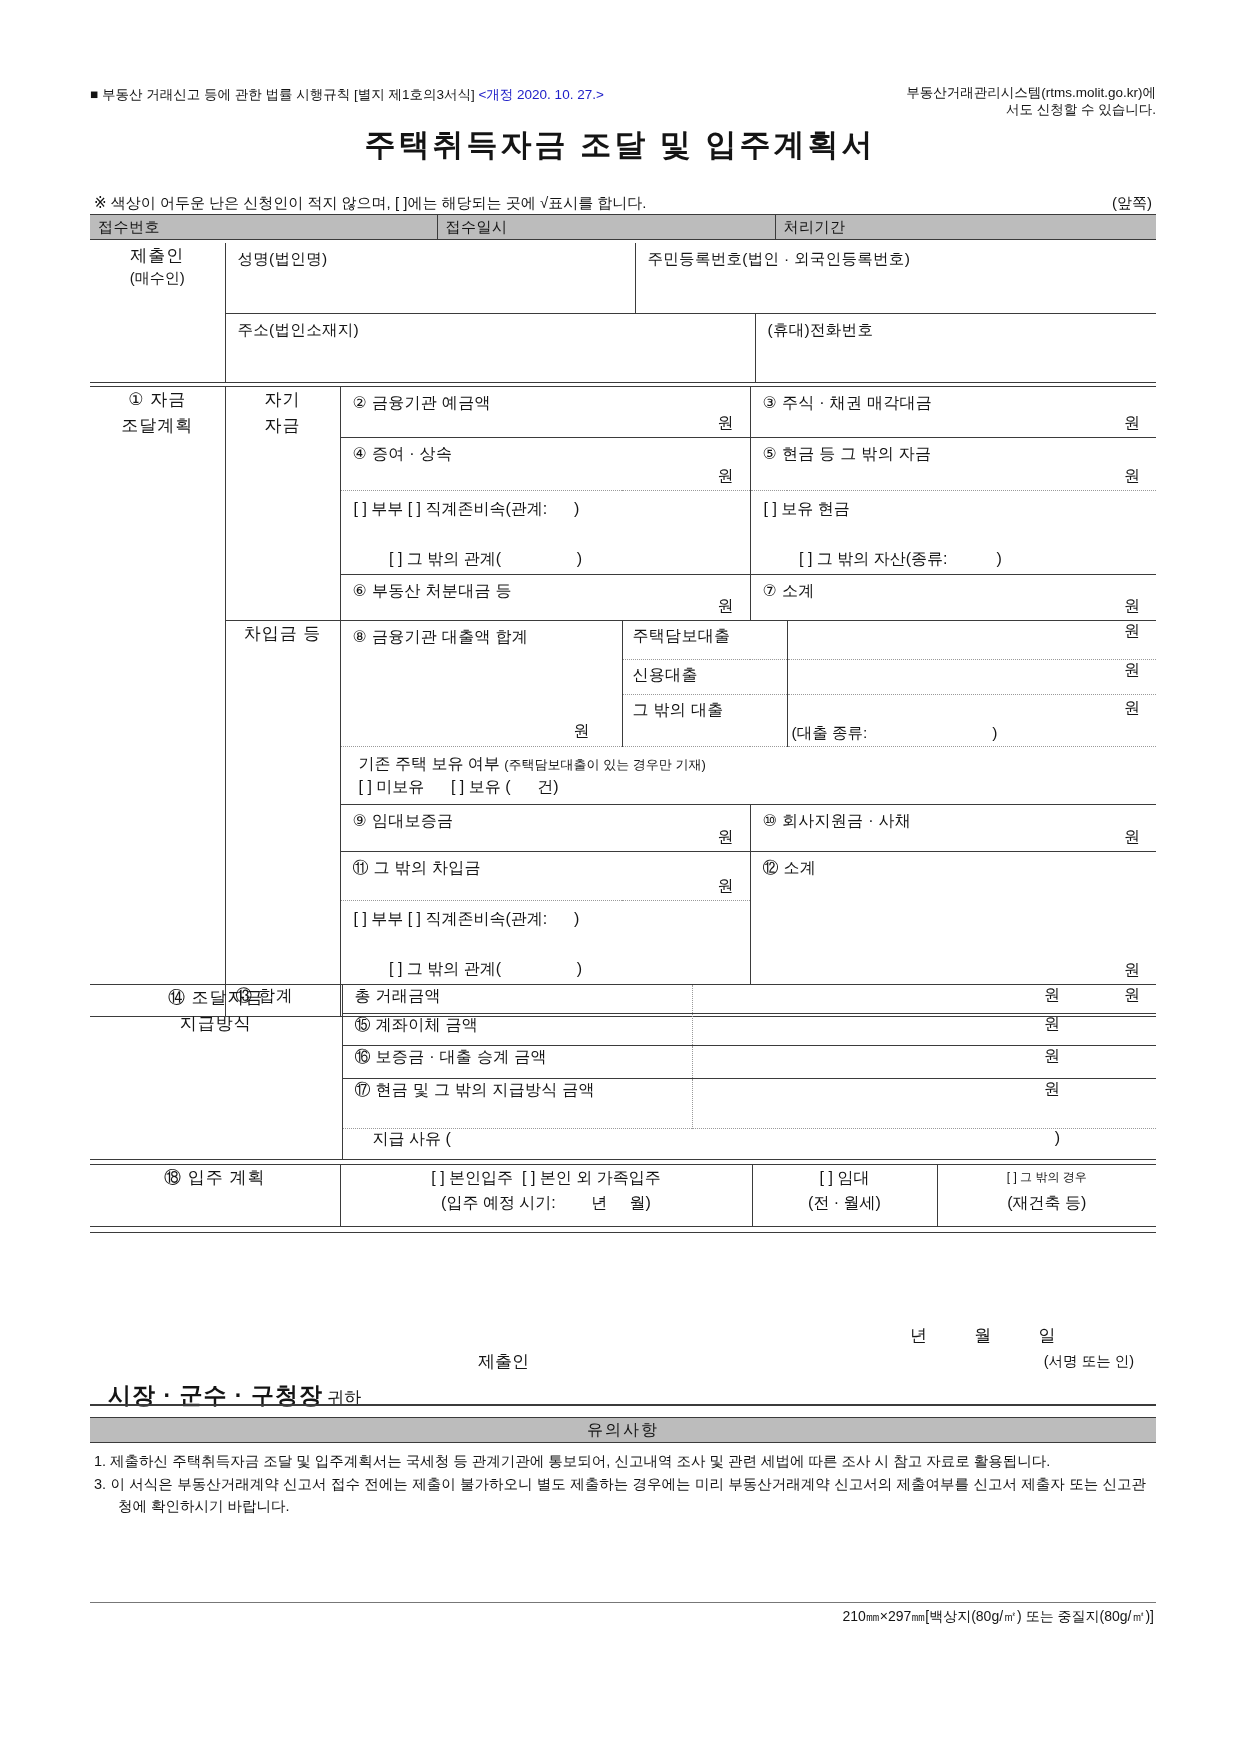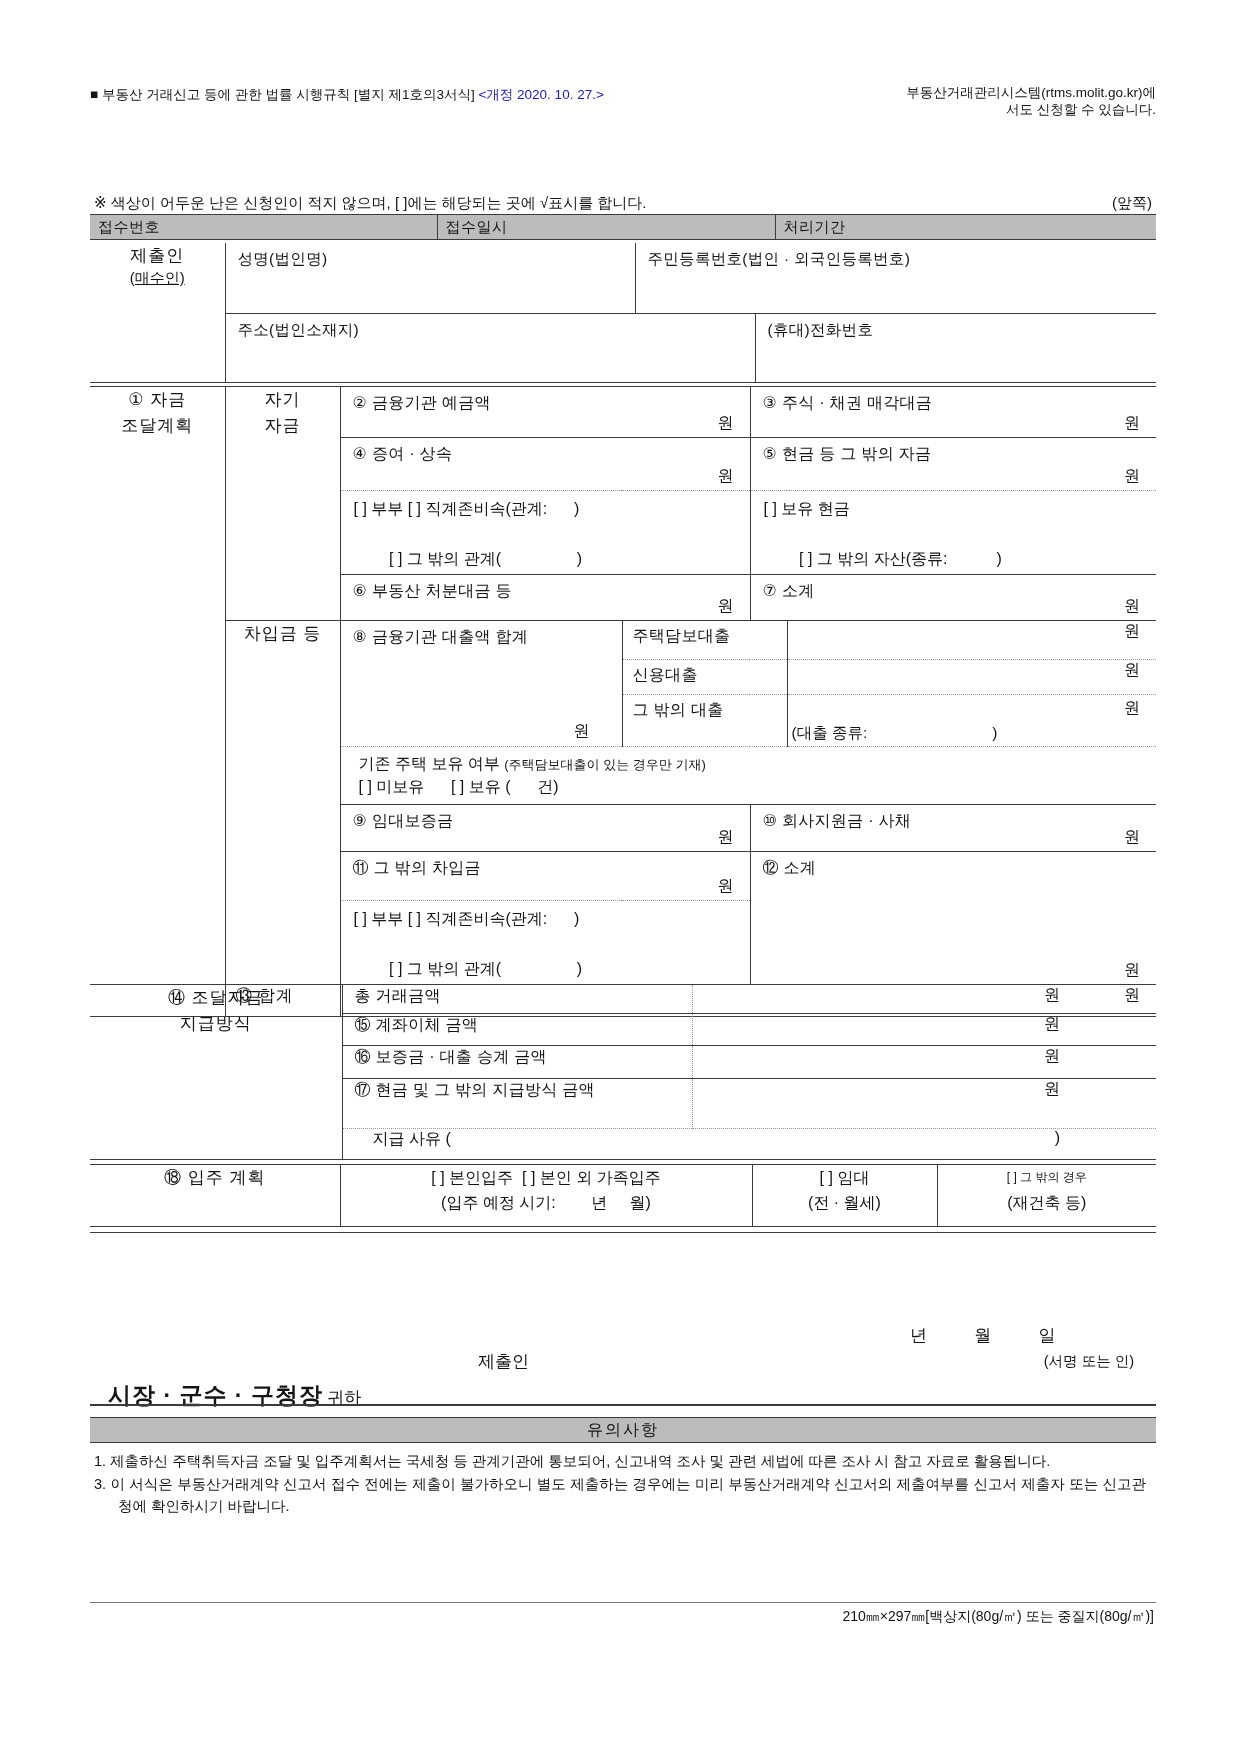--- a/index.html
+++ b/index.html
@@ -47,20 +47,21 @@
 
   <div class="abs" style="left:90px;top:86px;font-size:13.5px;">
     <span>■ 부동산 거래신고 등에 관한 법률 시행규칙 [별지 제1호의3서식]</span>
     <span class="blue">&lt;개정 2020. 10. 27.&gt;</span>
   </div>
   <div class="abs" style="right:84px;top:84px;font-size:13.5px;text-align:right;line-height:17px;">
     <div>부동산거래관리시스템(rtms.molit.go.kr)에</div>
     <div>서도 신청할 수 있습니다.</div>
   </div>
 
+  <div class="abs" style="left:0;right:0;top:124px;text-align:center;font-size:31px;font-weight:bold;letter-spacing:3px;">주택취득자금 조달 및 입주계획서</div>
 
   <div class="abs" style="left:94px;top:194px;font-size:15px;">※ 색상이 어두운 난은 신청인이 적지 않으며, [ ]에는 해당되는 곳에 √표시를 합니다.</div>
   <div class="abs" style="right:88px;top:194px;font-size:15px;">(앞쪽)</div>
 
   <table class="frm abs" style="left:90px;top:214px;width:1066px;">
     <colgroup>
         <col style="width:347px">
         <col style="width:338px">
         <col style="width:381px">
       </colgroup>
@@ -83,21 +84,21 @@
     <colgroup>
         <col style="width:135px">
         <col style="width:410px">
         <col style="width:120px">
         <col style="width:401px">
       </colgroup>
     <tbody>
         <tr style="height:70px;">
       <td rowspan="2" class="nt bb vm tc">
         <div class="biglbl">제출인</div>
-        <div style="font-size:15px;text-decoration:underline;">(매수인)</div>
+        <div style="font-size:15px;">(매수인)</div>
       </td>
       <td class="nt">
             <div class="lab" style="font-size:15.5px;">성명(법인명)</div>
           </td>
       <td class="nt nr" colspan="2">
             <div class="lab" style="font-size:15.5px;">주민등록번호(법인 · 외국인등록번호)</div>
           </td>
     </tr>
     <tr style="height:69px;">
       <td class="bb" colspan="2">

